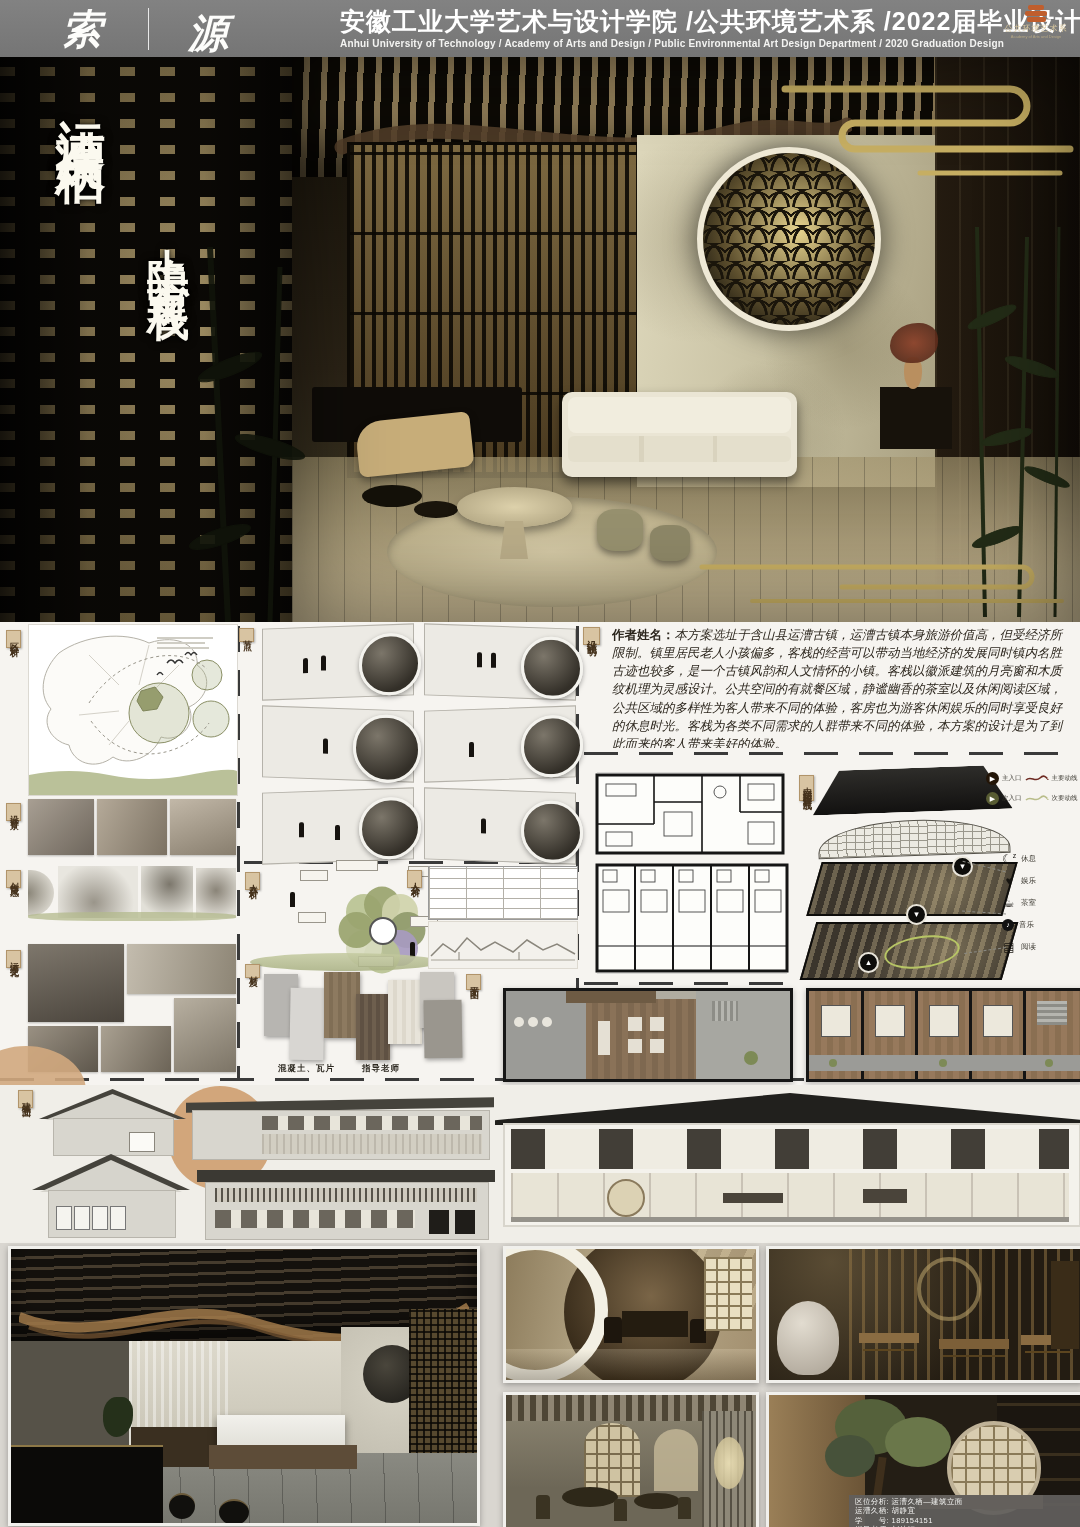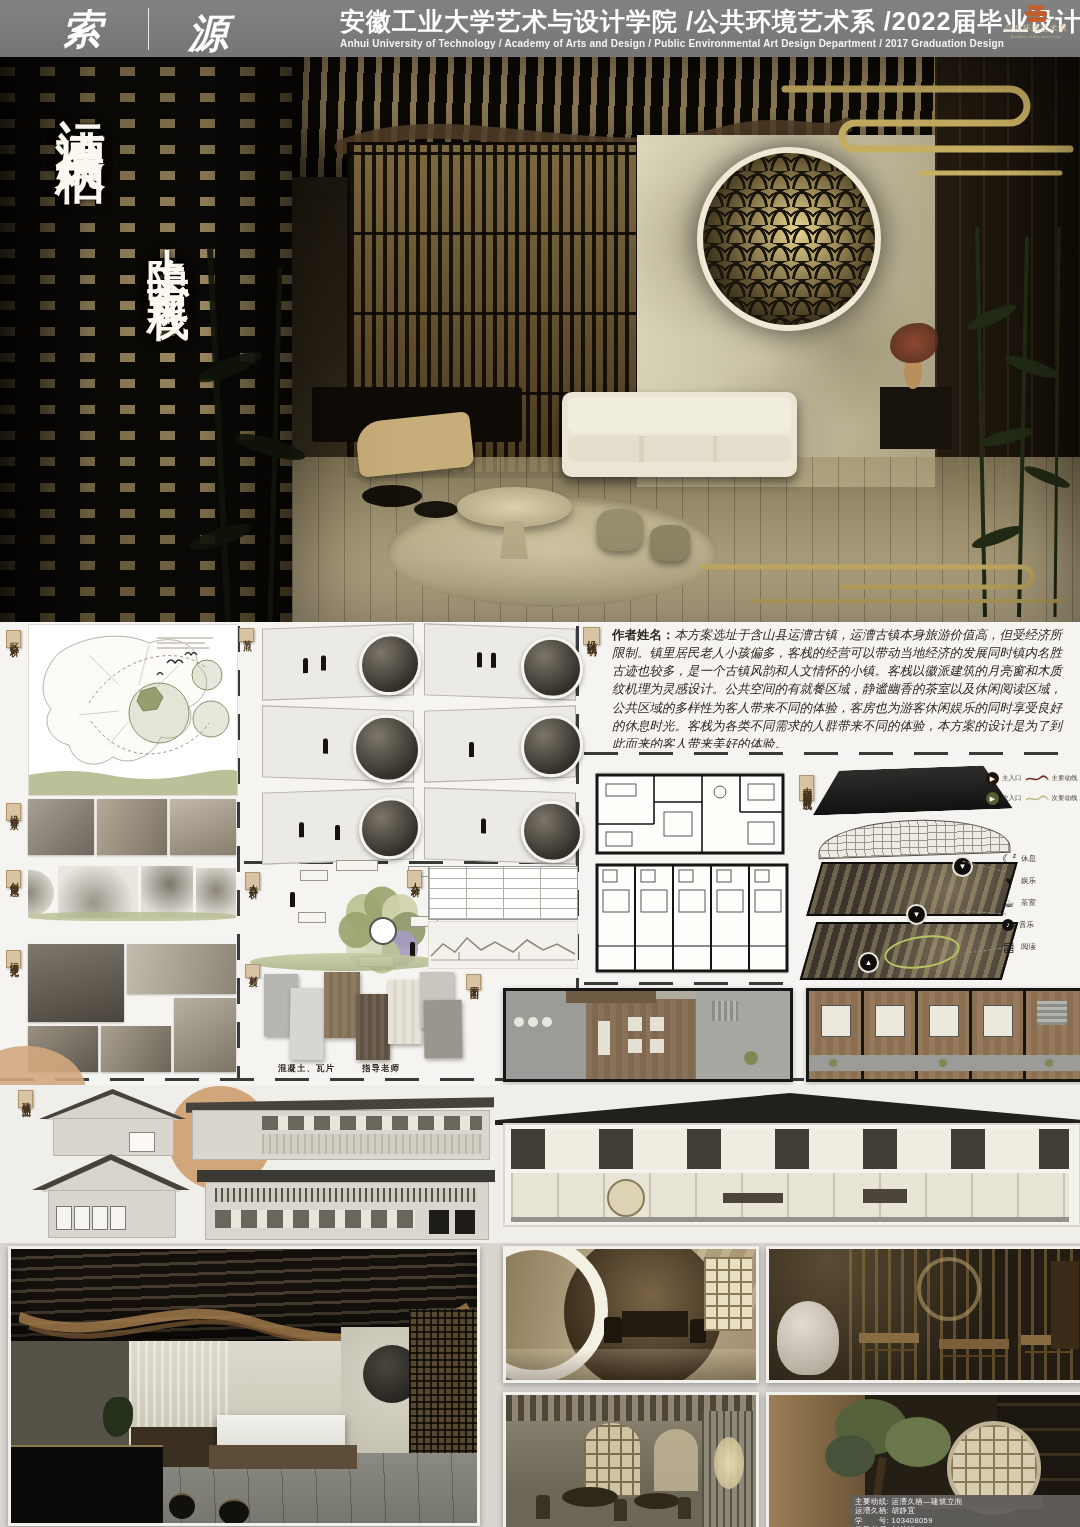--- a/index.html
+++ b/index.html
@@ -105,21 +105,21 @@
 <body>
 
 <div class="poster">
 
   <div class="abs hdr">
     <span class="abs callig" style="left:62px;top:2px;font-size:40px;">索</span>
     <span class="abs" style="left:148px;top:8px;width:1px;height:42px;background:#e9e9e9;"></span>
     <span class="abs callig" style="left:188px;top:6px;font-size:40px;">源</span>
     <div class="abs" style="left:340px;top:5px;width:580px;text-align:center;">
       <div class="hdr-title">安徽工业大学艺术与设计学院 /公共环境艺术系 /2022届毕业设计</div>
-      <div class="hdr-sub">Anhui University of Technology / Academy of Arts and Design / Public Environmental Art Design Department / 2017 Graduation Design</div>
+      <div class="hdr-sub">Anhui University of Technology / Academy of Arts and Design / Public Environmental Art Design Department / 2020 Graduation Design</div>
     </div>
     <div class="abs" style="left:1000px;top:4px;width:72px;">
       <div>
         <div class="badge-bar" style="width:16px;"></div>
           <div class="badge-bar"></div>
           <div class="badge-bar" style="width:19px;"></div>
       </div>
       <div class="badge-cn">公共环境艺术系</div>
       <div class="badge-en">Academy of Arts and Design</div>
     </div>
@@ -550,20 +550,20 @@
     <div class="abs" style="left:0;top:0;width:40px;height:60px;background:#cfd3cc;"></div>
     <div class="abs" style="left:0;top:0;width:96px;height:133px;background:linear-gradient(90deg,#9a7f57,#6b5436);"></div>
     <div class="abs" style="left:228px;top:0;width:83px;height:133px;background:repeating-linear-gradient(0deg,#1b1610 0 22px,#3a2f1e 22px 25px);"></div>
     <div class="abs" style="left:178px;top:26px;width:86px;height:86px;border-radius:50%;background-color:#d9cdb0;background-image:repeating-linear-gradient(90deg,#8a7a58 0 2px,transparent 2px 14px),repeating-linear-gradient(0deg,#8a7a58 0 2px,transparent 2px 14px);border:4px solid #bfb297;"></div>
     <div class="abs" style="left:66px;top:4px;width:72px;height:56px;border-radius:50%;background:#55613b;"></div>
     <div class="abs" style="left:116px;top:22px;width:66px;height:50px;border-radius:50%;background:#6a774a;"></div>
     <div class="abs" style="left:56px;top:40px;width:50px;height:42px;border-radius:50%;background: #47523a;"></div>
     <div class="abs" style="left:106px;top:62px;width:8px;height:52px;background:#3e2f1c;transform:rotate(8deg);"></div>
     <div class="abs" style="left:150px;top:100px;width:124px;height:14px;background:#8a7452;"></div>
     <div class="abs credits" style="left:80px;top:100px;width:226px;height:30px;">
-      <div><span>主要动线:</span> <span>运漕久栖—建筑立面</span></div>
+      <div><span>区位分析:</span> <span>运漕久栖—建筑立面</span></div>
       <div><span>运漕久栖:</span> <span>胡静宜</span></div>
-      <div><span>学　　号:</span> <span>103408059</span></div>
+      <div><span>学　　号:</span> <span>189154151</span></div>
       <div><span>指导老师:</span> <span>刘林钰</span></div>
     </div>
   </div>
 
 </div>
 
 </body></html>

